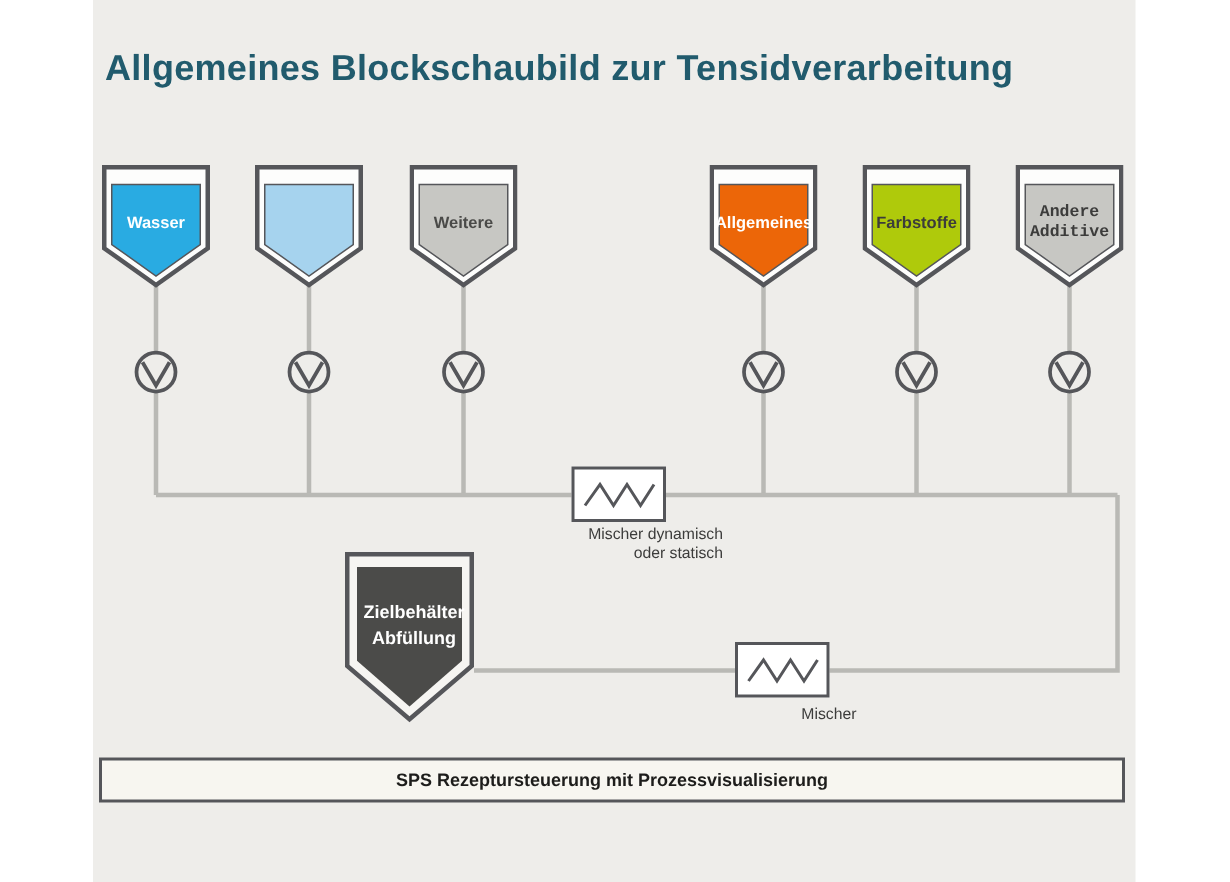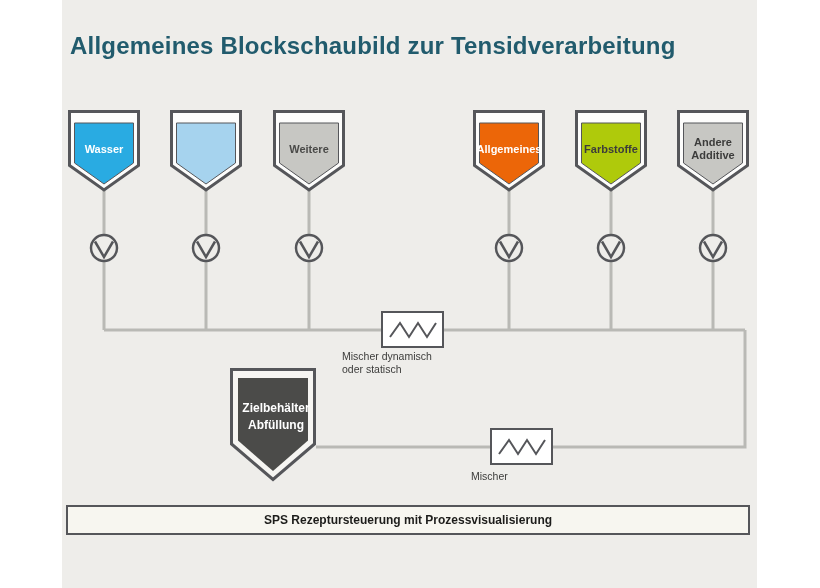--- a/index.html
+++ b/index.html
@@ -10,21 +10,21 @@
          z-index:3;letter-spacing:0.2px;white-space:nowrap;}
   .pipes{position:absolute;left:0;top:0;z-index:1;}
   .tank{position:absolute;top:110px;width:72px;height:82px;z-index:2;}
   .tank svg{display:block;}
   .tank-label{position:absolute;top:10px;left:3px;right:3px;height:58px;display:flex;
               align-items:center;justify-content:center;text-align:center;
               font-size:11px;font-weight:bold;line-height:1.15;}
   .pump{position:absolute;top:232px;z-index:2;}
   .mixer-box{position:absolute;width:63px;height:37px;background:#ffffff;border:2px solid #55565a;
              box-sizing:border-box;z-index:2;display:flex;align-items:center;justify-content:center;}
-  .mixer-label{position:absolute;z-index:2;font-size:10.5px;color:#3c3c3b;text-align:left;line-height:1.25;}
+  .mixer-label{position:absolute;z-index:2;font-size:10.5px;color:#3c3c3b;text-align:right;line-height:1.25;}
   .target-tank{position:absolute;left:230px;top:368px;width:92px;height:114px;z-index:2;}
   .target-label{position:absolute;top:32px;left:0;right:0;text-align:center;font-weight:bold;
                 font-size:12px;line-height:1.45;}
   .sps-bar{position:absolute;left:66px;top:505px;width:684px;height:30px;background:#f7f6f0;
            border:2px solid #55565a;box-sizing:border-box;display:flex;align-items:center;
            justify-content:center;font-size:12px;font-weight:bold;color:#1d1d1b;z-index:2;}
 </style>
 </head>
 <body>
 
@@ -83,21 +83,21 @@
       <path d="M6.5,13 H65.5 V53 L36,74 L6.5,53 Z" stroke="#55565a" stroke-width="1" fill="#afca0b"></path>
     </svg>
     <div class="tank-label" style="color: rgb(60, 60, 59);">Farbstoffe</div>
   </div>
 
   <div class="tank" style="left:677px">
     <svg width="72" height="82" viewBox="0 0 72 82">
       <path d="M1.5,1.5 H70.5 V55.5 L36,80 L1.5,55.5 Z" fill="#fdfdfc" stroke="#55565a" stroke-width="3"></path>
       <path d="M6.5,13 H65.5 V53 L36,74 L6.5,53 Z" stroke="#55565a" stroke-width="1" fill="#c7c7c3"></path>
     </svg>
-    <div class="tank-label" style="color: rgb(60, 60, 59);">Andere Additive</div>
+    <div class="tank-label" style="color: rgb(60, 60, 59); font-family: Liberation Mono, monospace;">Andere Additive</div>
   </div>
 
   <svg class="pump" style="left:88px" width="32" height="32">
     <circle cx="16" cy="16" r="13" fill="#eeedea" stroke="#55565a" stroke-width="2.5"></circle>
     <path d="M7,9.5 L16,25 L25,9.5" fill="none" stroke="#55565a" stroke-width="2.5"></path>
   </svg>
   <svg class="pump" style="left:190px" width="32" height="32">
     <circle cx="16" cy="16" r="13" fill="#eeedea" stroke="#55565a" stroke-width="2.5"></circle>
     <path d="M7,9.5 L16,25 L25,9.5" fill="none" stroke="#55565a" stroke-width="2.5"></path>
   </svg>

